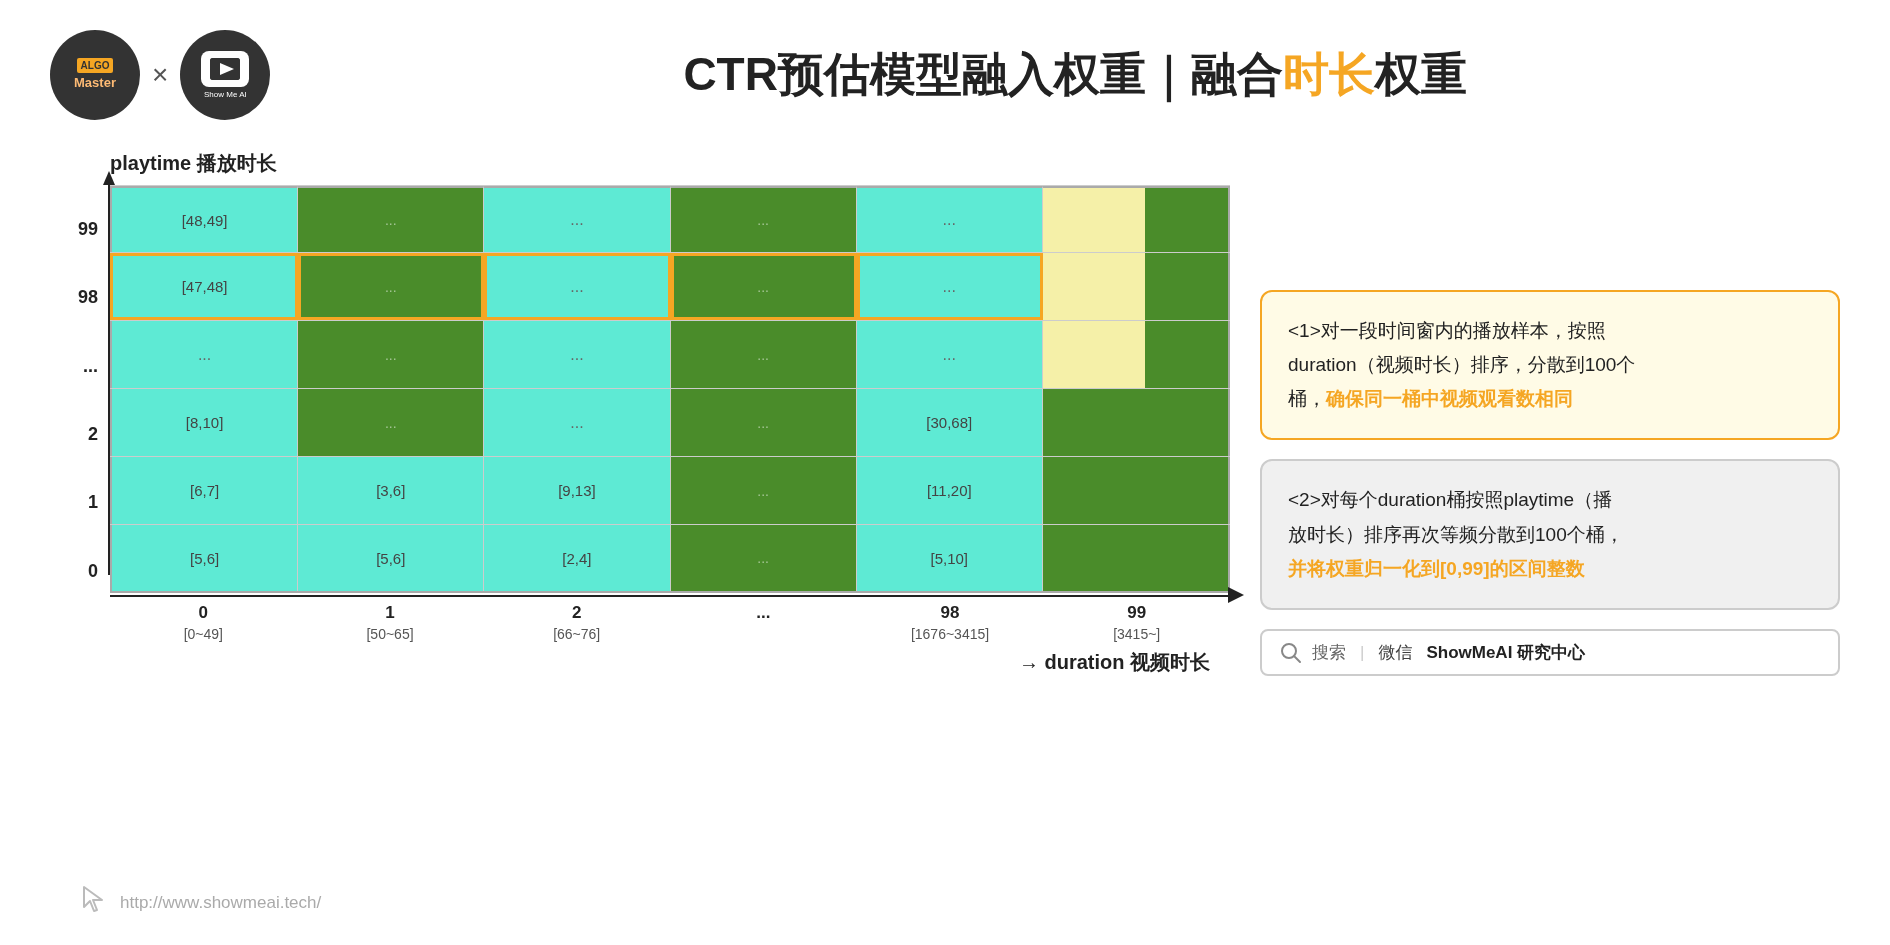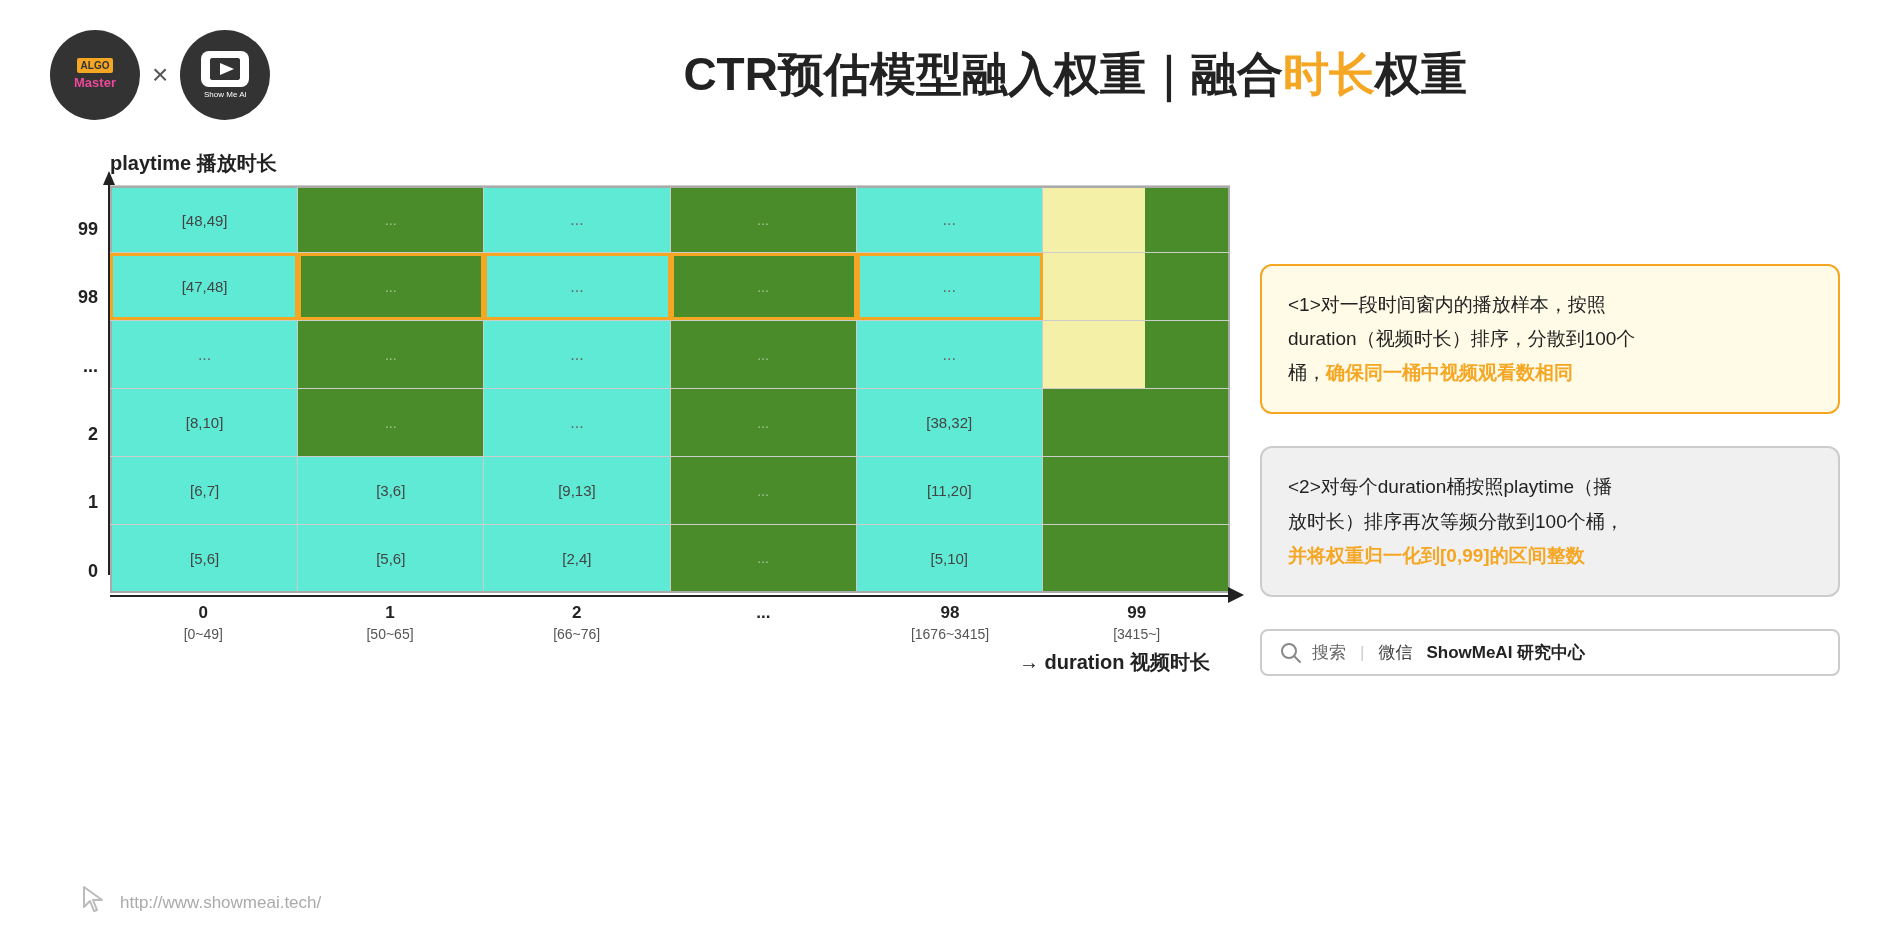--- a/index.html
+++ b/index.html
@@ -55,21 +55,21 @@
       background: #f5a623;
       color: #333;
       padding: 1px 4px;
       border-radius: 2px;
       font-size: 10px;
       font-weight: bold;
     }
 
     .algo-master-logo .master {
       font-size: 13px;
-      color: #ec4899;
+      color: #fdba74;
       margin-top: 2px;
     }
 
     .x-separator {
       font-size: 28px;
       color: #555;
       font-weight: 300;
     }
 
     .showme-logo {
@@ -239,21 +239,21 @@
       font-size: 14px;
       color: #555;
     }
 
     
     .right-panel {
       width: 580px;
       flex-shrink: 0;
       display: flex;
       flex-direction: column;
-      gap: 32px;
+      gap: 19px;
     }
 
     .callout-box {
       border-radius: 12px;
       padding: 22px 26px;
       font-size: 20px;
       line-height: 1.75;
       color: #222;
       position: relative;
     }
@@ -414,21 +414,21 @@
             <div class="grid-cell cell-light-yellow" style="border-left:2px solid #aaa;">[8,10]</div>
             <div class="grid-cell cell-green">
                 <span style="color:rgba(255,255,255,0.5); font-size:14px;">...</span>
               </div>
             <div class="grid-cell cell-light-yellow">
                 <span class="dots-text">...</span>
               </div>
             <div class="grid-cell cell-green">
                 <span style="color:rgba(255,255,255,0.5); font-size:14px;">...</span>
               </div>
-            <div class="grid-cell cell-light-yellow">[38,32]</div>
+            <div class="grid-cell cell-light-yellow">[30,68]</div>
             <div class="grid-cell cell-green" style="border-right:2px solid #aaa;"></div>
           </div>
 
           <div class="grid-row" style="height:68px;">
             <div class="grid-cell cell-light-yellow" style="border-left:2px solid #aaa;">[6,7]</div>
             <div class="grid-cell cell-light-yellow">[3,6]</div>
             <div class="grid-cell cell-light-yellow">[9,13]</div>
             <div class="grid-cell cell-green">
                 <span style="color:rgba(255,255,255,0.5); font-size:14px;">...</span>
               </div>

